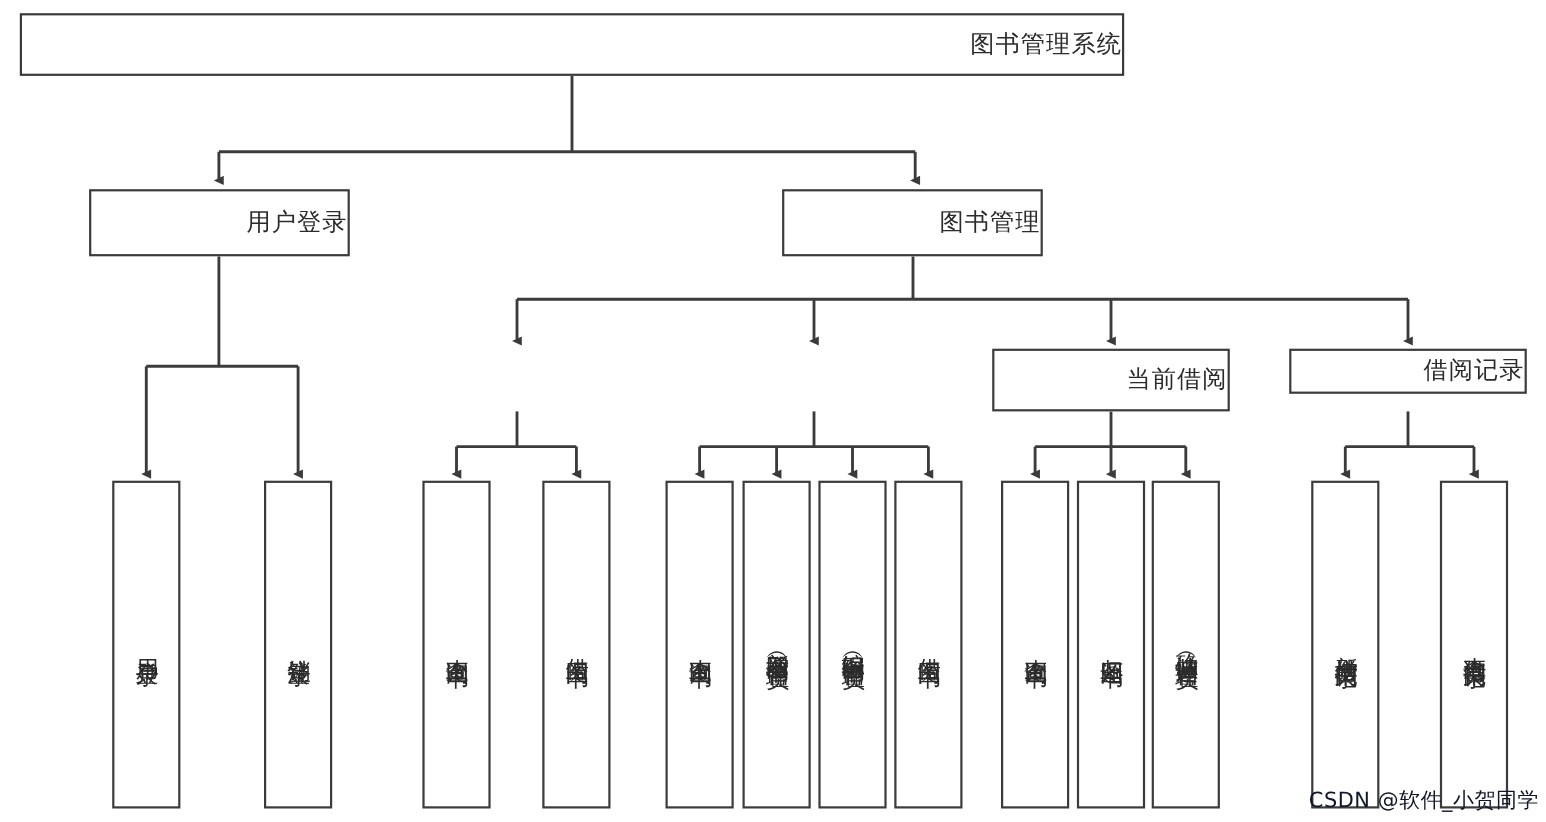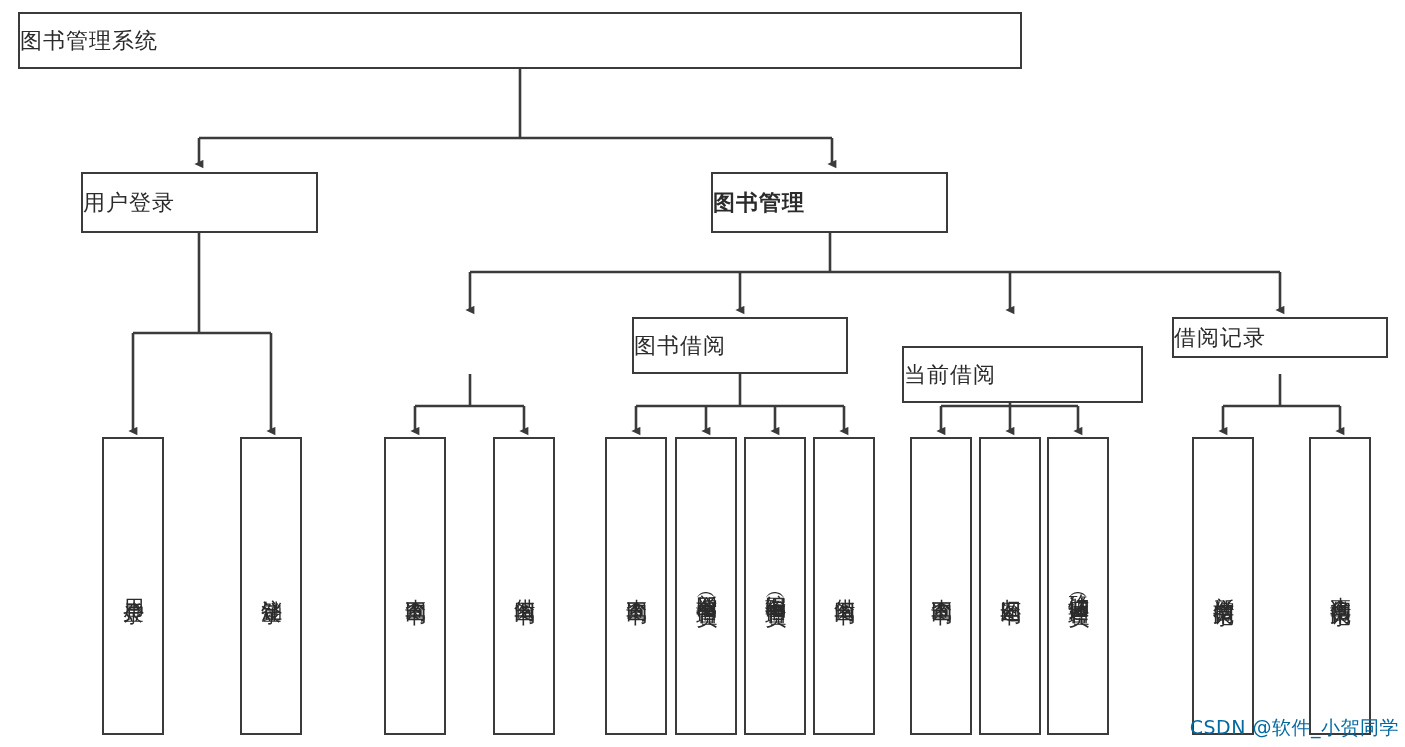--- a/index.html
+++ b/index.html
@@ -20,21 +20,21 @@
     width:1405px;height:747px;
     pointer-events:none;
   }
   .node{
     position:absolute;
     box-sizing:border-box;
     background:#ffffff;
     border:2px solid #3b3b3b;
     display:flex;
     align-items:center;
-    justify-content:flex-start;
+    justify-content:flex-end;
     color:#2b2b2b;
     z-index:2;
   }
   .node-h{
     font-size:22px;
     letter-spacing:1px;
     line-height:1;
   }
   .node-v{
     writing-mode:vertical-rl;
@@ -51,21 +51,21 @@
     writing-mode:vertical-rl;
     text-orientation:upright;
     display:block;
     white-space:nowrap;
   }
   .watermark{
     position:absolute;
     right:6px;
     bottom:6px;
     font-size:19px;
-    color:#0369a1;
+    color:#0f172a;
     letter-spacing:0.5px;
     z-index:5;
     user-select:none;
     white-space:nowrap;
   }
 </style>
 </head>
 <body>
 
 <div id="canvas">
@@ -120,28 +120,25 @@
     </g>
   </svg>
 
   <div class="node node-h" style="left:18px;top:12px;width:1004px;height:57px;">
     <span>图书管理系统</span>
   </div>
 
   <div class="node node-h" style="left:81px;top:172px;width:237px;height:61px;">
     <span>用户登录</span>
   </div>
-  <div class="node node-h" style="left:711px;top:172px;width:237px;height:61px;font-weight:bold;">
+  <div class="node node-h" style="left:711px;top:172px;width:237px;height:61px;">
     <span>图书管理</span>
   </div>
 
-  <div class="node node-h" style="left:632px;top:317px;width:216px;height:57px;">
-    <span>图书借阅</span>
-  </div>
-  <div class="node node-h" style="left:902px;top:317px;width:241px;height:57px;margin-top:29px;">
+  <div class="node node-h" style="left:902px;top:317px;width:216px;height:57px;">
     <span>当前借阅</span>
   </div>
   <div class="node node-h" style="left:1172px;top:317px;width:216px;height:41px;">
     <span>借阅记录</span>
   </div>
 
   <div class="node node-v" style="left:102px;top:437px;width:62px;height:298px;">
     <span class="vtext">用户登录</span>
   </div>
   <div class="node node-v" style="left:240px;top:437px;width:62px;height:298px;">

